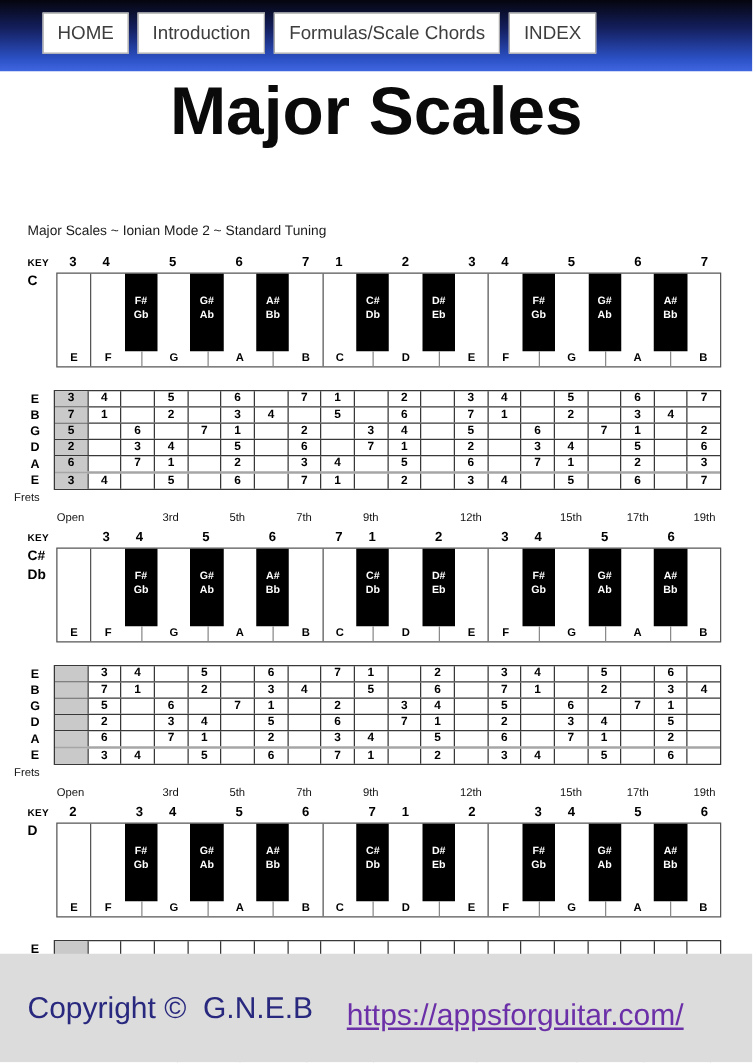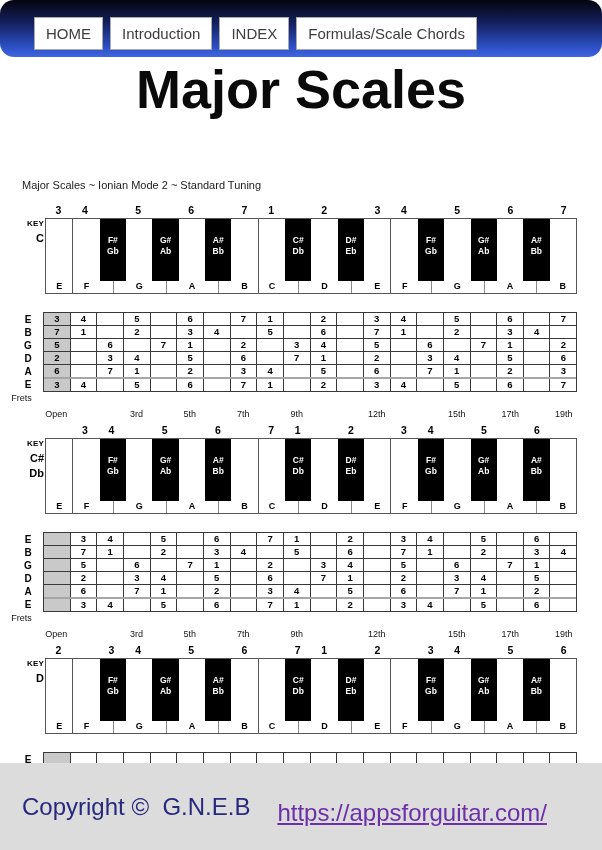--- a/index.html
+++ b/index.html
@@ -2,32 +2,32 @@
 <html><head>
 <meta charset="utf-8">
 <style>
   html,body{margin:0;padding:0;background:#fff;}
   #page{position:relative;width:602px;height:850px;overflow:hidden;background:#fff;
         font-family:"Liberation Sans", sans-serif;}
 
   
   .nav{position:absolute;left:0;top:0;width:602px;height:57px;box-sizing:border-box;
        background:linear-gradient(180deg,#05050e 0%,#141f5e 40%,#2b50c4 82%,#4066e0 100%);
-       display:flex;align-items:center;gap:7px;padding:10px 0 0 34px;border-radius:14px;}
+       display:flex;align-items:flex-start;gap:7px;padding:10px 0 0 34px;}
   .nav-btn{background:#ffffff;border:1px solid #a9a9a9;color:#3d3d3d;font-size:15px;
        font-family:"Liberation Sans", sans-serif;height:33px;padding:0 11px;cursor:pointer;}
 
   
   .title{position:absolute;top:58px;left:0;width:602px;text-align:center;
          font-size:54px;font-weight:bold;color:#0a0a0a;}
   .subtitle{position:absolute;left:22px;top:179px;font-size:11px;color:#1b1b1b;}
 
   
   .section{position:absolute;left:0;width:602px;height:220px;}
-  .keyinfo{position:absolute;left:22px;top:14px;width:22px;text-align:right;color:#000;}
+  .keyinfo{position:absolute;left:22px;top:1px;width:22px;text-align:left;color:#000;}
   .key-heading{font-size:8px;font-weight:bold;letter-spacing:0.2px;}
   .key-name{font-size:11px;font-weight:bold;line-height:15px;margin-top:3px;}
 
   .deg-row{position:absolute;left:45px;top:0;width:532px;height:11px;display:flex;}
   .deg{flex:1;text-align:center;font-weight:bold;font-size:10.5px;line-height:11px;color:#000;}
 
   .kb{position:absolute;left:45px;top:13px;width:532px;height:76px;box-sizing:border-box;
       border:1px solid #565656;display:flex;background:#fff;}
   .kb-strip{flex:1;position:relative;}
   .kb-strip.divider{border-left:1px solid #565656;}
@@ -64,22 +64,22 @@
   .copyright{font-size:24px;color:#28287e;white-space:pre;}
   .footer-link{font-size:24px;color:#6b2fa8;text-decoration:underline;margin-left:27px;margin-top:12px;}
 </style>
 </head>
 <body>
 
 <div id="page">
   <div class="nav" id="nav-bar">
       <button class="nav-btn">HOME</button>
       <button class="nav-btn">Introduction</button>
+      <button class="nav-btn">Formulas/Scale Chords</button>
       <button class="nav-btn">INDEX</button>
-      <button class="nav-btn">Formulas/Scale Chords</button>
     </div>
 
   <div class="title">Major Scales</div>
   <div class="subtitle">Major Scales ~ Ionian Mode 2 ~ Standard Tuning</div>
 
   <div id="sections">
       <div class="section" style="top: 205px;">
         <div class="keyinfo">
           <div class="key-heading">KEY</div>
           <div class="key-name">

